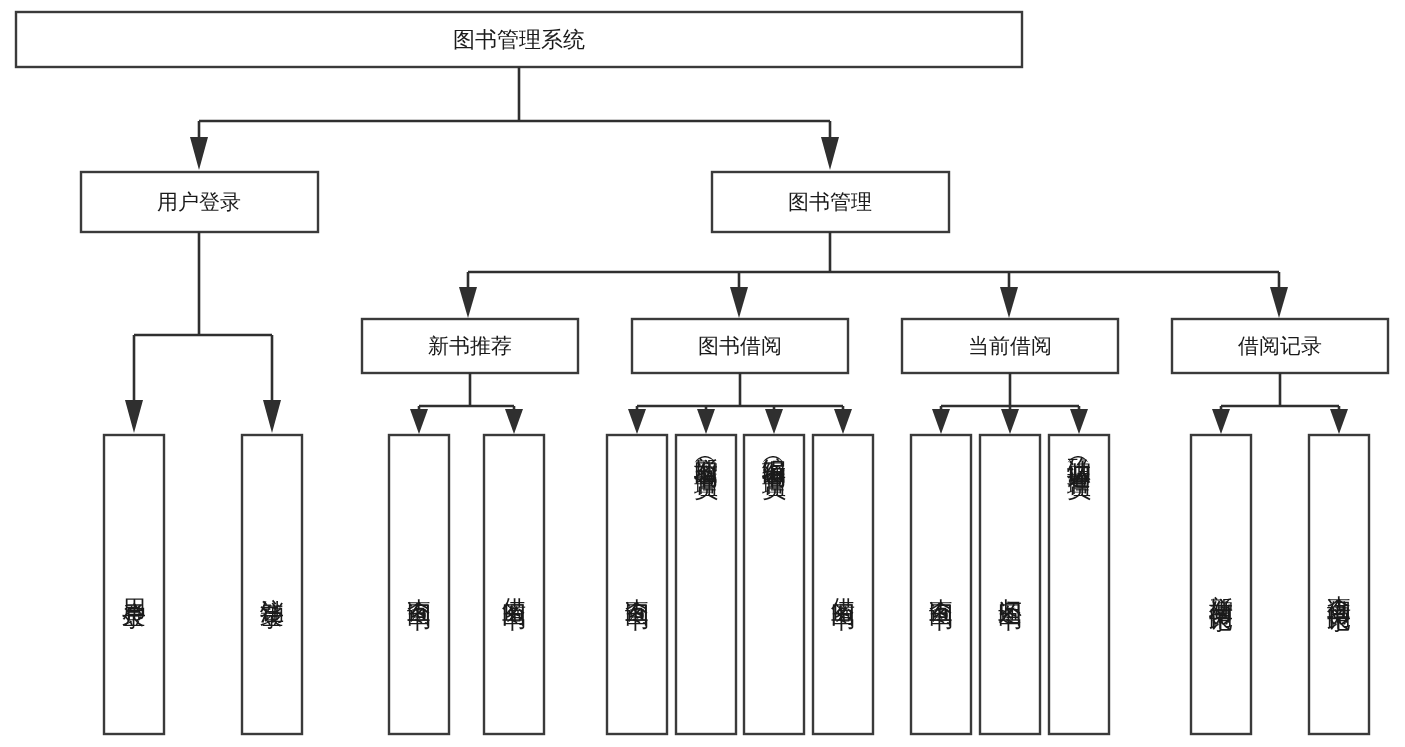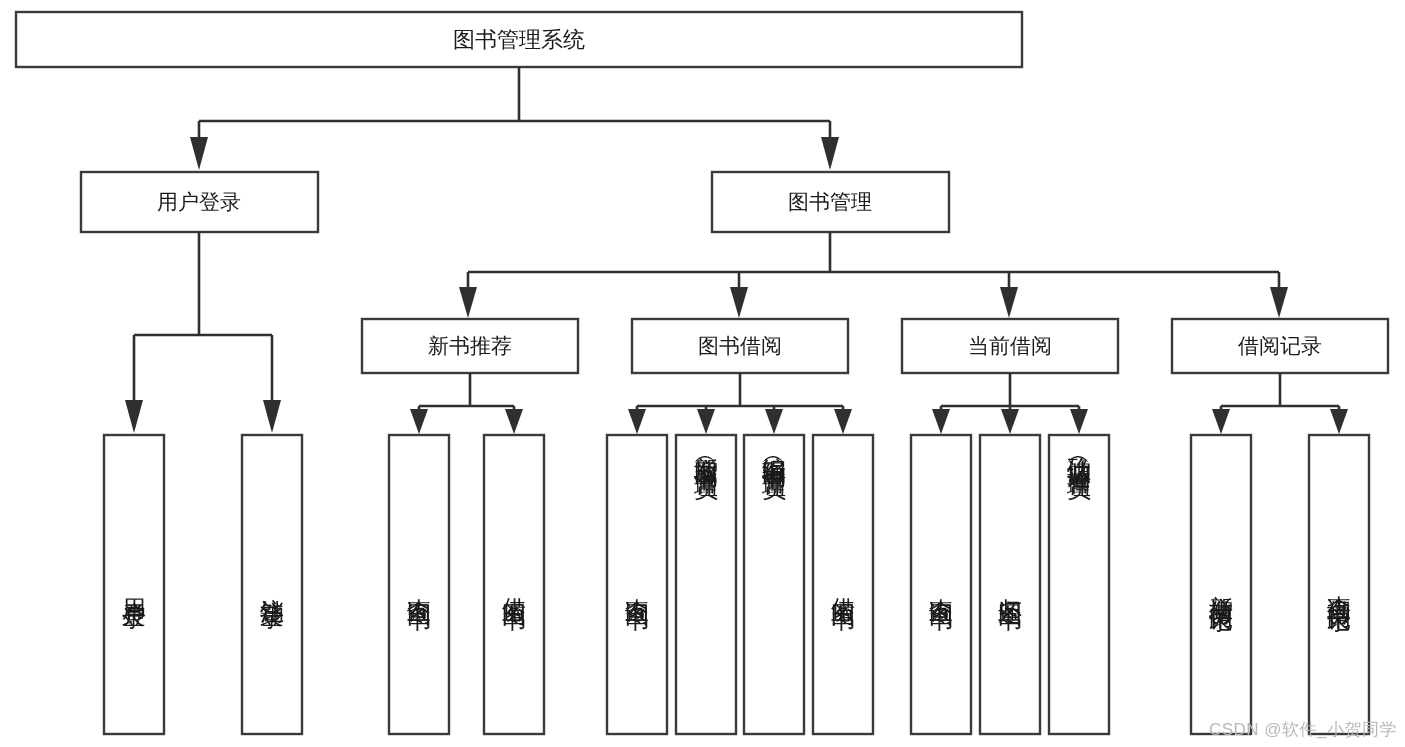--- a/index.html
+++ b/index.html
@@ -236,15 +236,14 @@
     <span class="leaf-label">确认归还（管理员）</span>
   </div>
 
   <div class="leaf-label-wrap" style="left:1191px; top:435px; width:60px; height:299px;">
     <span class="leaf-label">新增借阅记录</span>
   </div>
   <div class="leaf-label-wrap" style="left:1309px; top:435px; width:60px; height:299px;">
     <span class="leaf-label">查询借阅记录</span>
   </div>
 
-  <div class="watermark">CSDN @软件_小贺同学</div>
 
 </div>
 
 </body></html>

